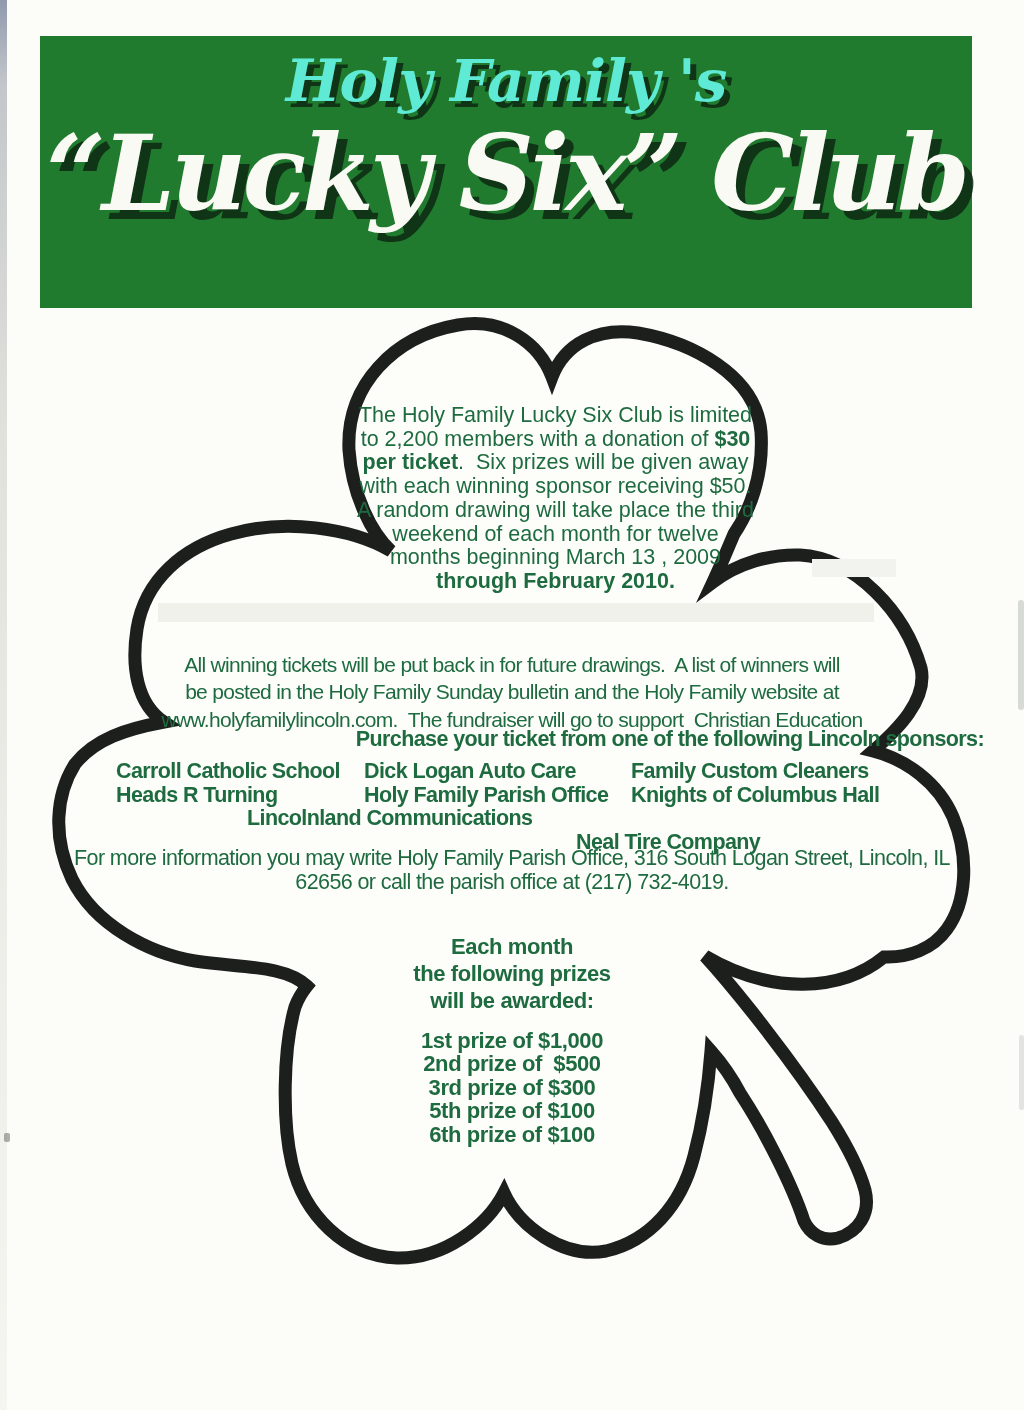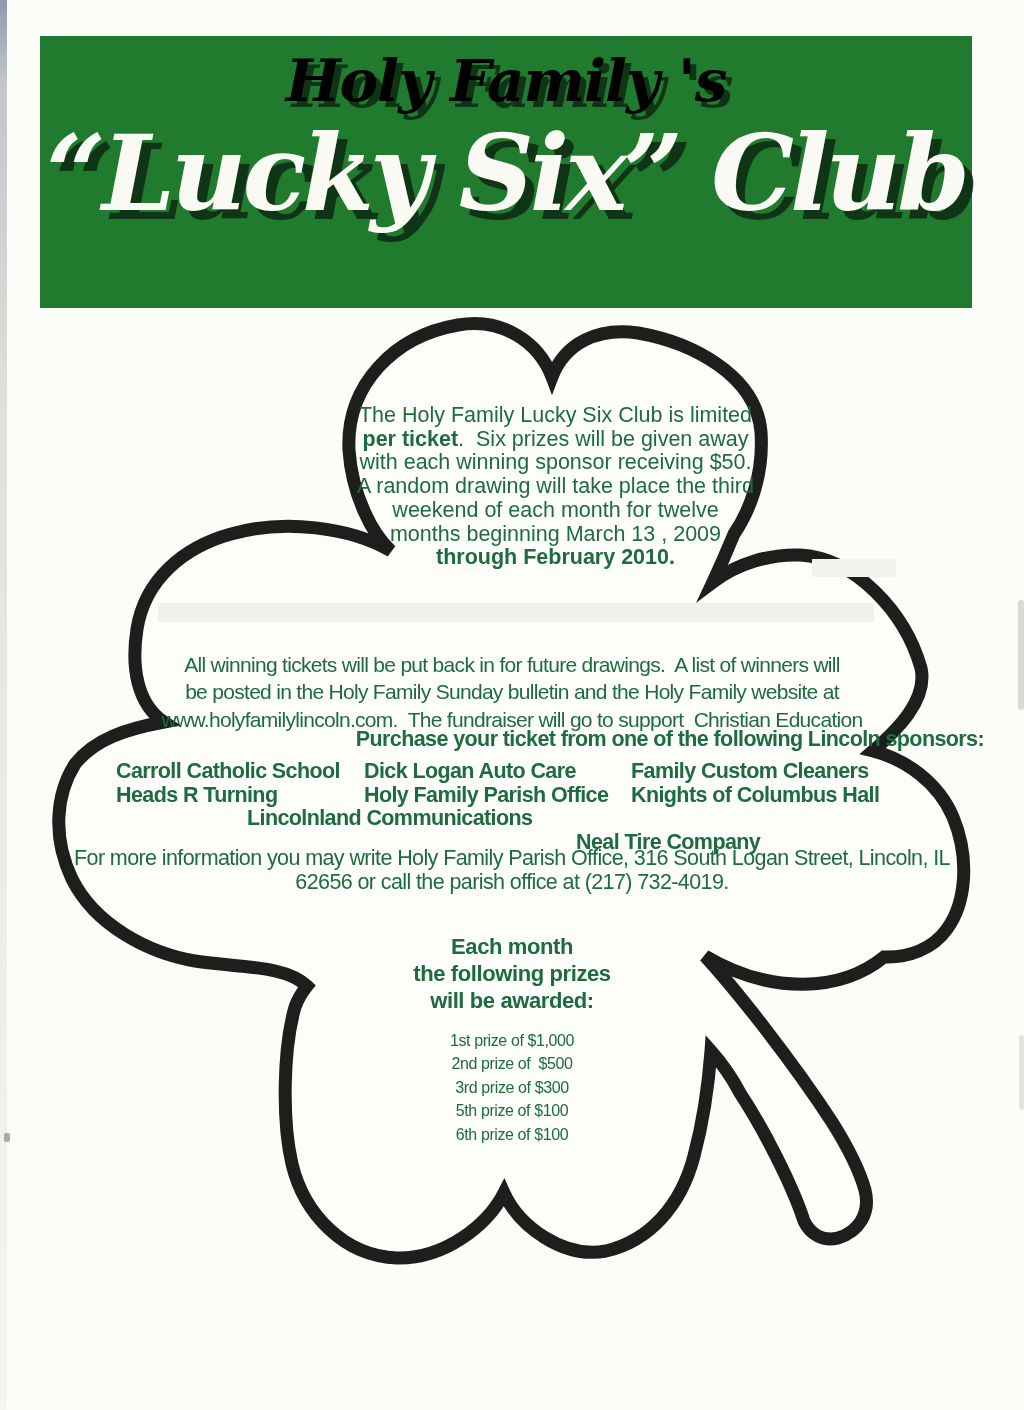--- a/index.html
+++ b/index.html
@@ -63,21 +63,21 @@
   .details{left:40px;top:619px;width:944px;font-size:21px;line-height:27.4px;letter-spacing:-0.7px;margin-top:32px;}
   .sponsors-heading{left:40px;top:727px;width:944px;font-size:21.5px;font-weight:bold;letter-spacing:-0.6px;white-space:pre;text-align:right;}
   .sponsor-rows{left:11px;top:759px;width:1020px;height:72px;font-size:21.5px;font-weight:bold;letter-spacing:-0.6px;}
   .sponsor-row{position:absolute;left:0;width:1024px;height:24px;text-align:left;}
   .sponsor-row .s{position:absolute;white-space:pre;}
   .r1{top:0;}  .r2{top:23.5px;}  .r3{top:46.5px;}
   .p-c1{left:105px;} .p-c2{left:353px;} .p-c3{left:620px;}
   .p-c4{left:236px;} .p-c5{left:565px;margin-top:24px;}
   .contact{left:30px;top:847px;width:964px;font-size:21.5px;line-height:23.7px;letter-spacing:-0.6px;}
   .prizes-head{left:40px;top:933px;width:944px;font-size:22px;font-weight:bold;line-height:27.2px;letter-spacing:-0.4px;}
-  .prizes-list{left:40px;top:1029px;width:944px;font-size:16px;font-weight:normal;line-height:23.4px;letter-spacing:-0.4px;}
+  .prizes-list{left:40px;top:1029px;width:944px;font-size:22px;font-weight:bold;line-height:23.4px;letter-spacing:-0.4px;}
 </style>
 </head>
 <body>
 
 <div class="page">
 
   <div class="edge-left"></div>
   <div class="edge-right"></div>
   <div class="edge-right2"></div>
   <div class="speck"></div>
@@ -118,26 +118,27 @@
          C 372 534 352 495 349 450
          C 346 385 394 336 458 325
          C 503 317 539 343 552 377
          Z" fill="#fdfdfa" stroke="#1c1f1c" stroke-width="13" stroke-miterlimit="5"></path>
   </svg>
 
   <div class="scan-band2"></div>
   <div class="scan-band1"></div>
 
   <div class="banner" style="background: rgb(33, 123, 46);">
-    <div class="script script-small" style="color: #000000;">Holy Family 's</div>
+    <div class="script script-small" style="color: #5eead4;">Holy Family 's</div>
     <div class="script script-big" style="color: rgb(250, 250, 244);">“Lucky Six” Club</div>
   </div>
 
   <div class="txt intro">
       <div class="line"><span>The Holy Family Lucky Six Club is limited</span></div>
+      <div class="line"><span>to 2,200 members with a donation of </span><span class="b">$30</span></div>
       <div class="line"><span class="b">per ticket</span><span>.  Six prizes will be given away</span></div>
       <div class="line"><span>with each winning sponsor receiving $50.</span></div>
       <div class="line"><span>A random drawing will take place the third</span></div>
       <div class="line"><span>weekend of each month for twelve</span></div>
       <div class="line"><span>months beginning March 13 , 2009</span></div>
       <div class="line"><span class="b">through February 2010.</span></div>
     </div>
 
   <div class="txt details">
       <div class="line"><span>All winning tickets will be put back in for future drawings.  A list of winners will</span></div>

